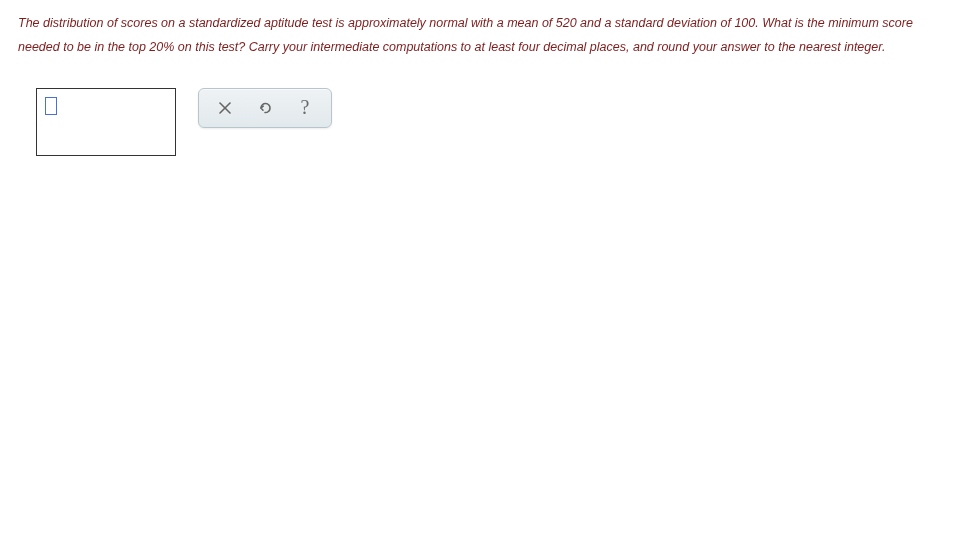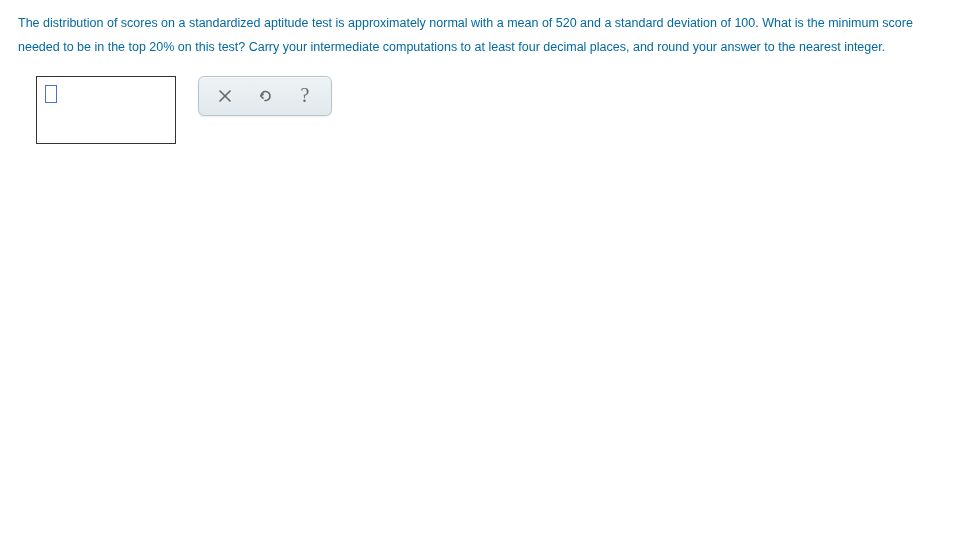--- a/index.html
+++ b/index.html
@@ -9,23 +9,24 @@
     }
     body {
       font-family: Arial, Helvetica, sans-serif;
       background: #ffffff;
       padding: 12px 18px;
       width: 954px;
       height: 560px;
     }
     .question-text {
       font-size: 12.5px;
-      color: #0369a1;
+      color: #7f1d1d;
       line-height: 1.9;
-      margin-bottom: 16px;
+      margin-bottom: 28px;
+      font-style: italic;
     }
     .answer-row {
       display: flex;
       align-items: flex-start;
       gap: 22px;
       margin-left: 18px;
     }
     .answer-box {
       width: 140px;
       height: 68px;

